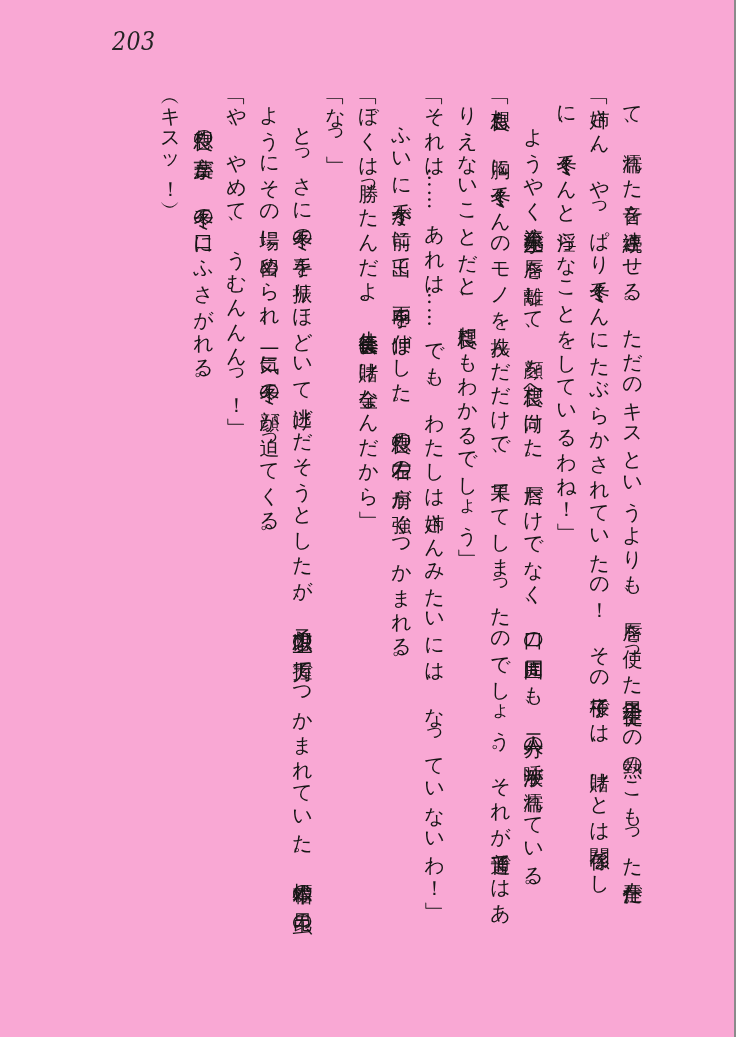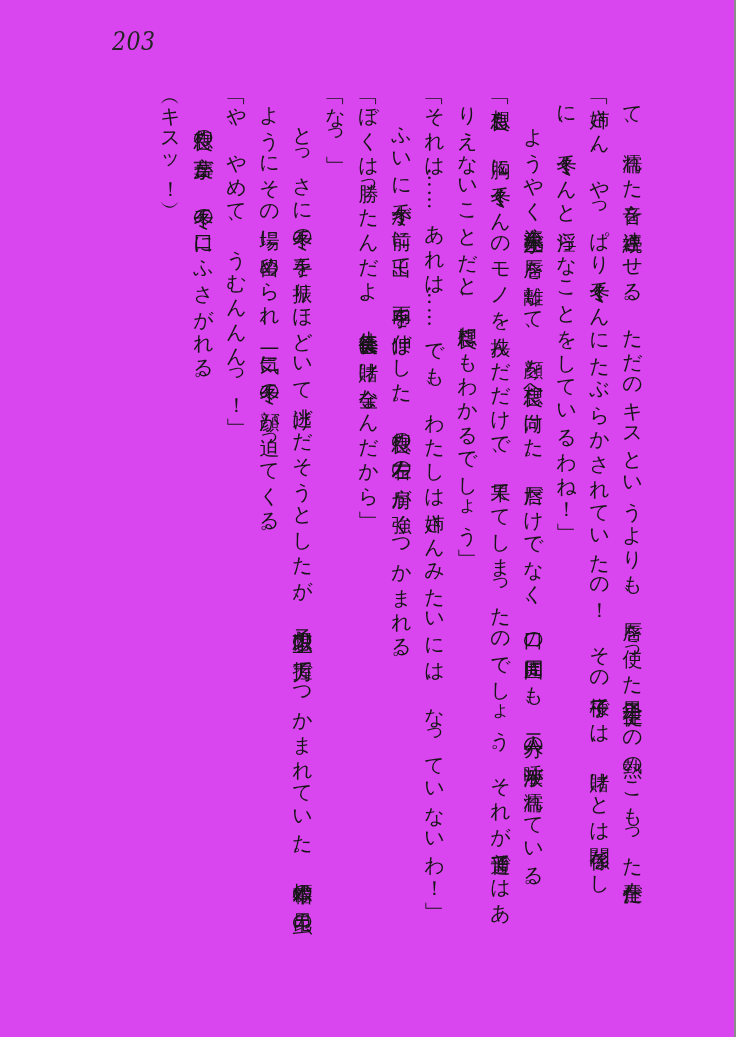--- a/index.html
+++ b/index.html
@@ -9,21 +9,21 @@
     overflow: hidden;
   }
   body {
     background: #fdfdfc;
     font-family: "DejaVu Serif", serif;
     position: relative;
   }
   .page {
     position: absolute;
     inset: 0;
-    background: #d946ef;
+    background: #f9a8d4;
   }
   .edge-line {
     position: absolute;
     top: 0;
     right: 0;
     width: 2px;
     height: 100%;
     background: #8b8b8b;
   }
   .page-number {

